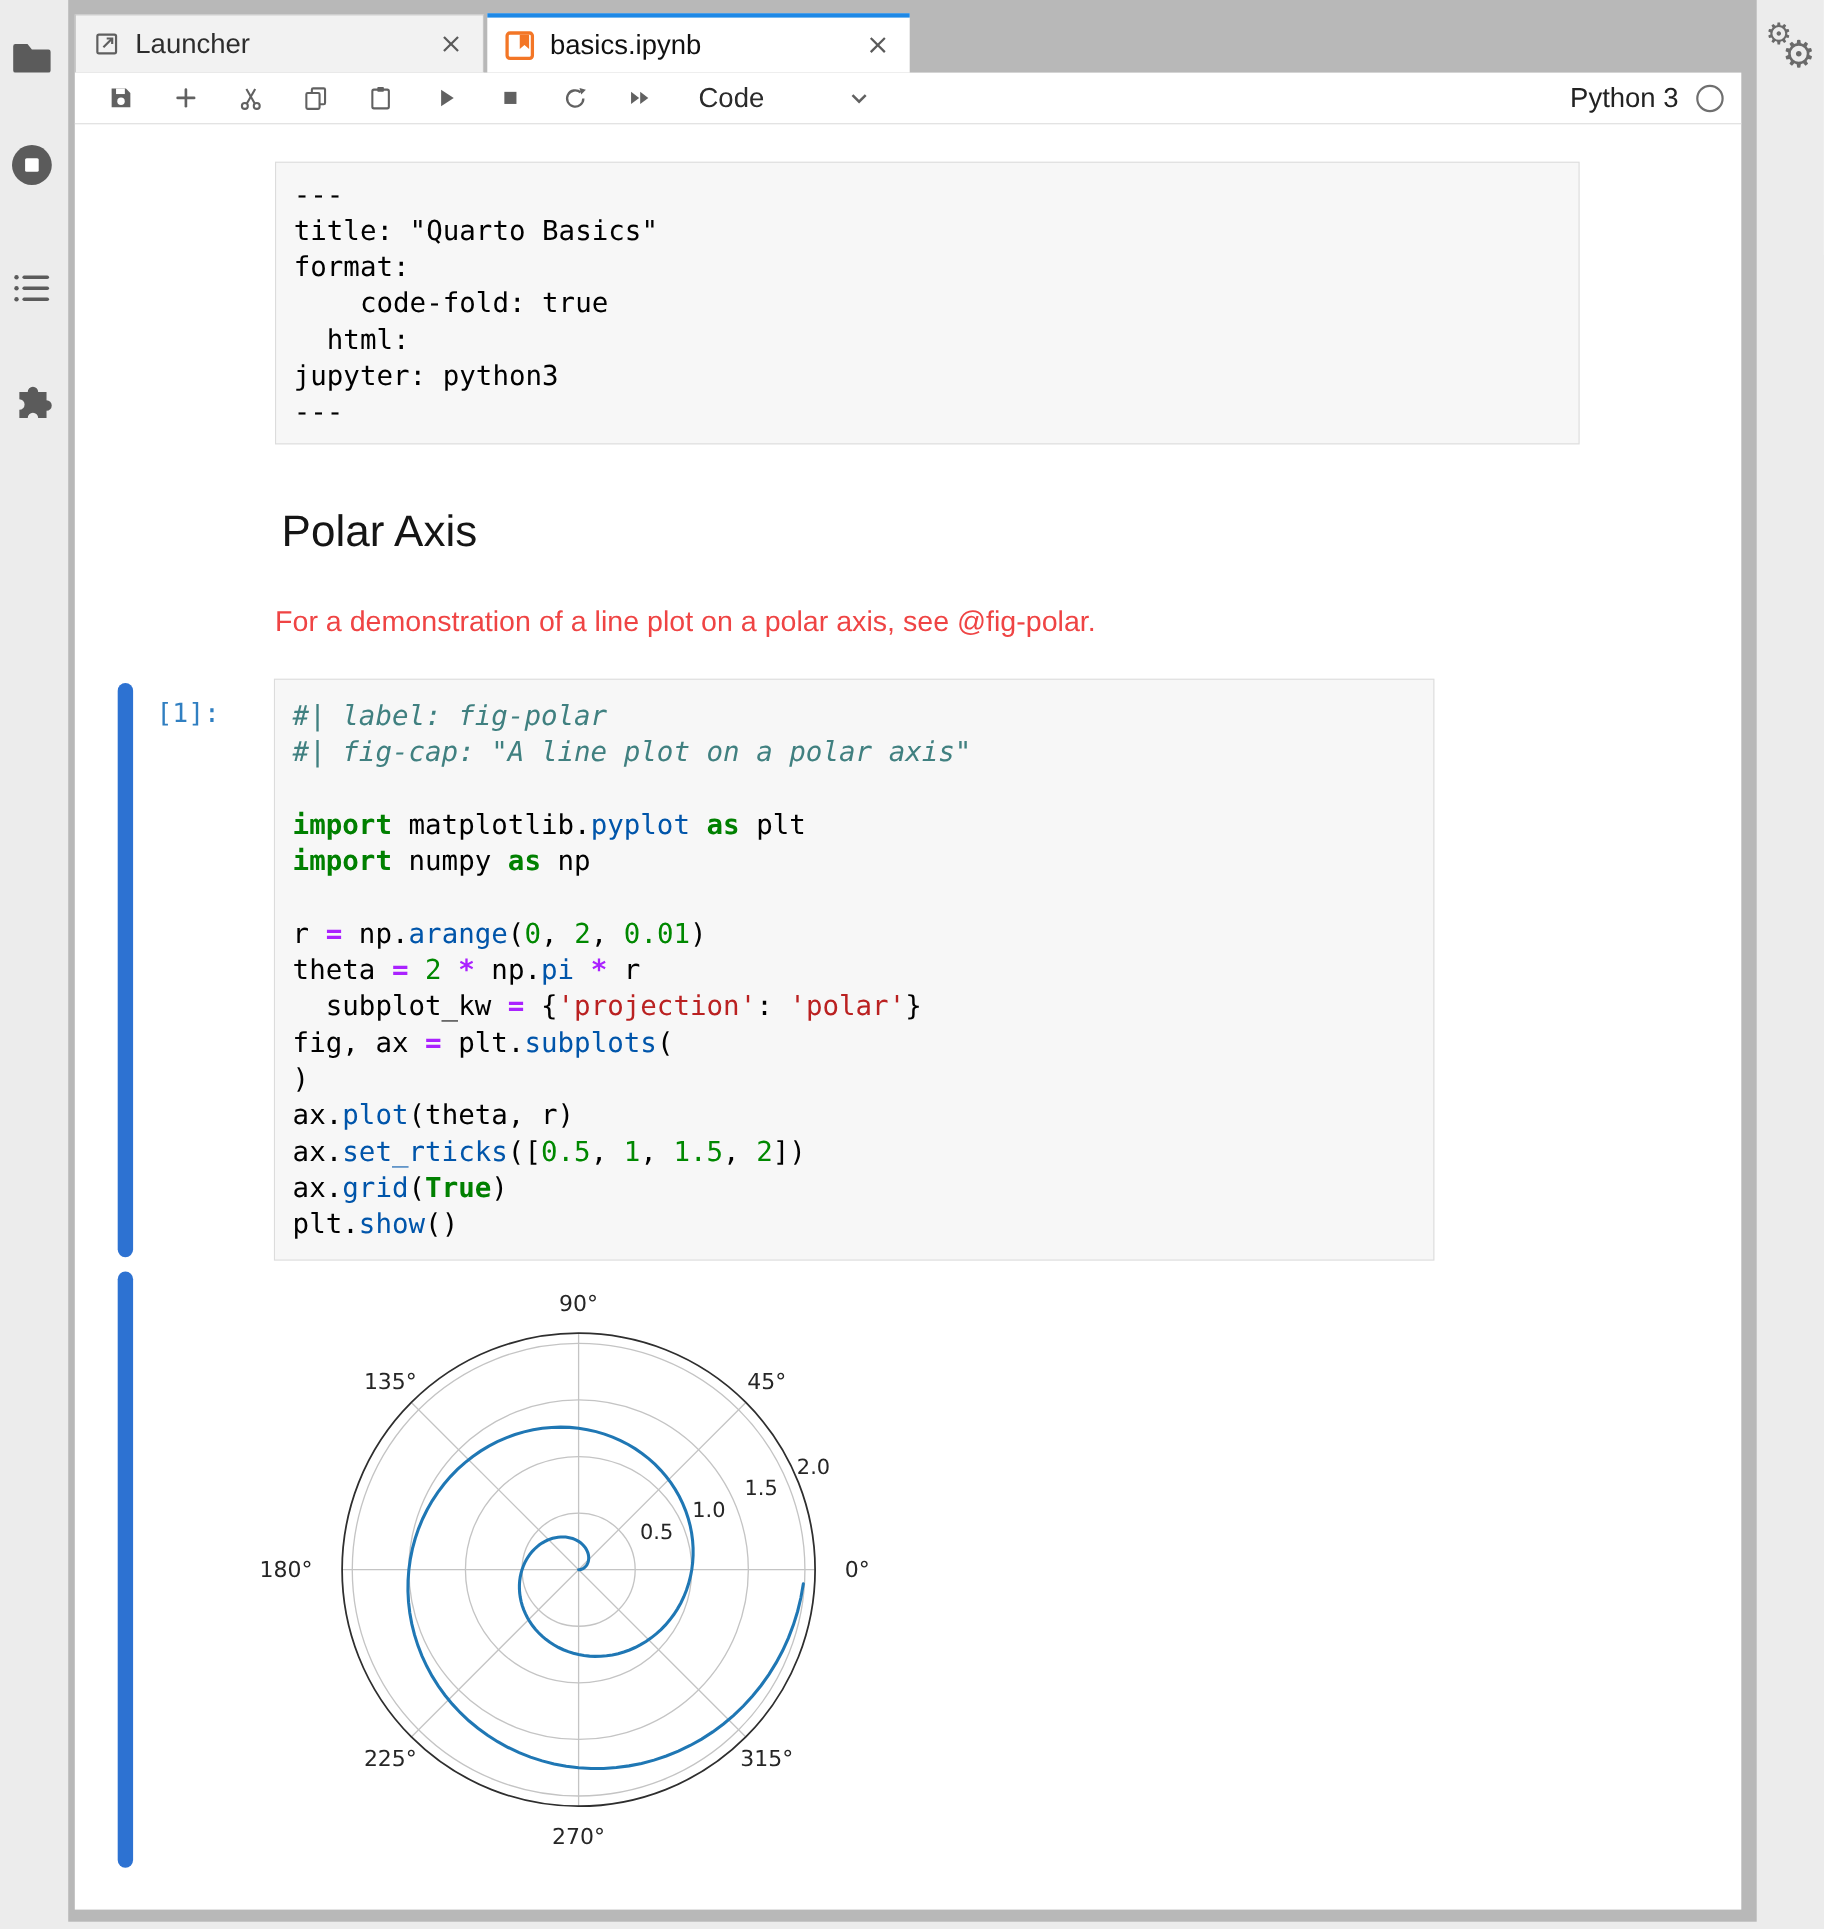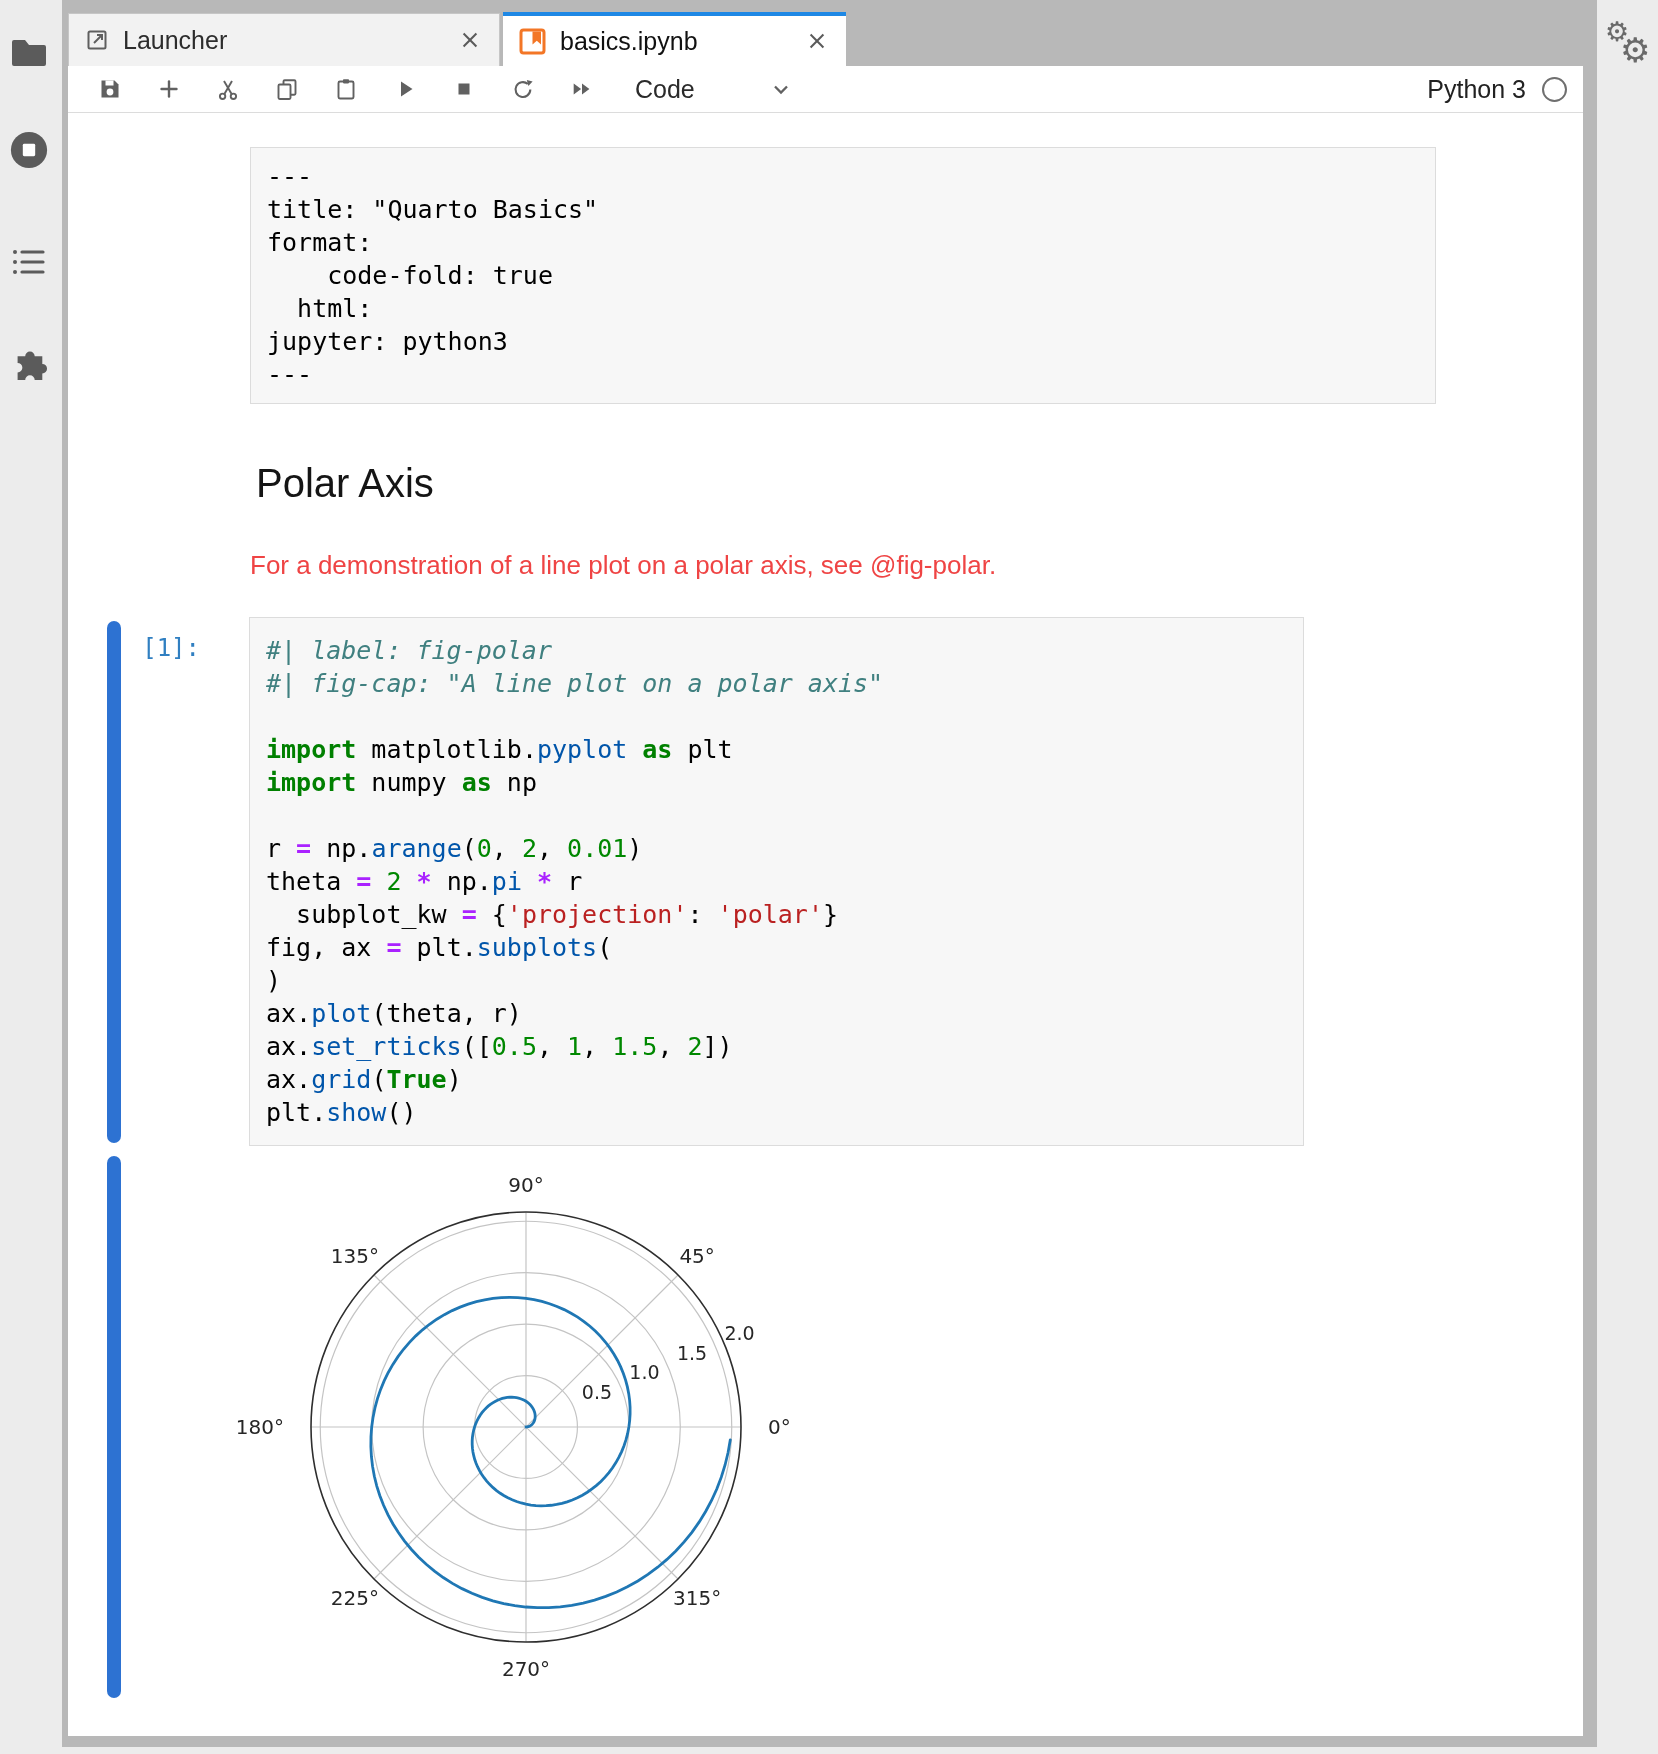--- a/index.html
+++ b/index.html
@@ -14,23 +14,23 @@
 
   
   .app-window { position:absolute; left:62px; top:0; width:1535px; height:1747px;
                 background:#b8b8b8; }
   .window-inner { position:absolute; left:6px; top:12px; right:14px; bottom:11px;
                   display:flex; flex-direction:column; }
 
   
   .tabbar { height:54px; display:flex; align-items:stretch; }
   .tab { display:flex; align-items:center; padding:0 16px; }
-  .tab-inactive { width:432px; background:#f2f2f2; border:1px solid #c6c6c6;
+  .tab-inactive { width:372px; background:#f2f2f2; border:1px solid #c6c6c6;
                   border-bottom:none; margin-top:1px; }
-  .tab-active { width:343px; background:#ffffff; border-top:4px solid #1e88e5;
+  .tab-active { width:384px; background:#ffffff; border-top:4px solid #1e88e5;
                 margin-left:3px; }
   .tab-label { font-size:25px; color:#2d2d2d; margin-left:14px; margin-right:auto; }
   .tab-close { width:26px; height:26px; display:flex; align-items:center; justify-content:center; }
 
   
   .main-panel { flex:1; background:#ffffff; display:flex; flex-direction:column; min-height:0; }
 
   
   .toolbar { height:47px; flex:none; display:flex; align-items:center;
              padding:0 10px 0 30px; border-bottom:1px solid #dcdcdc; }

